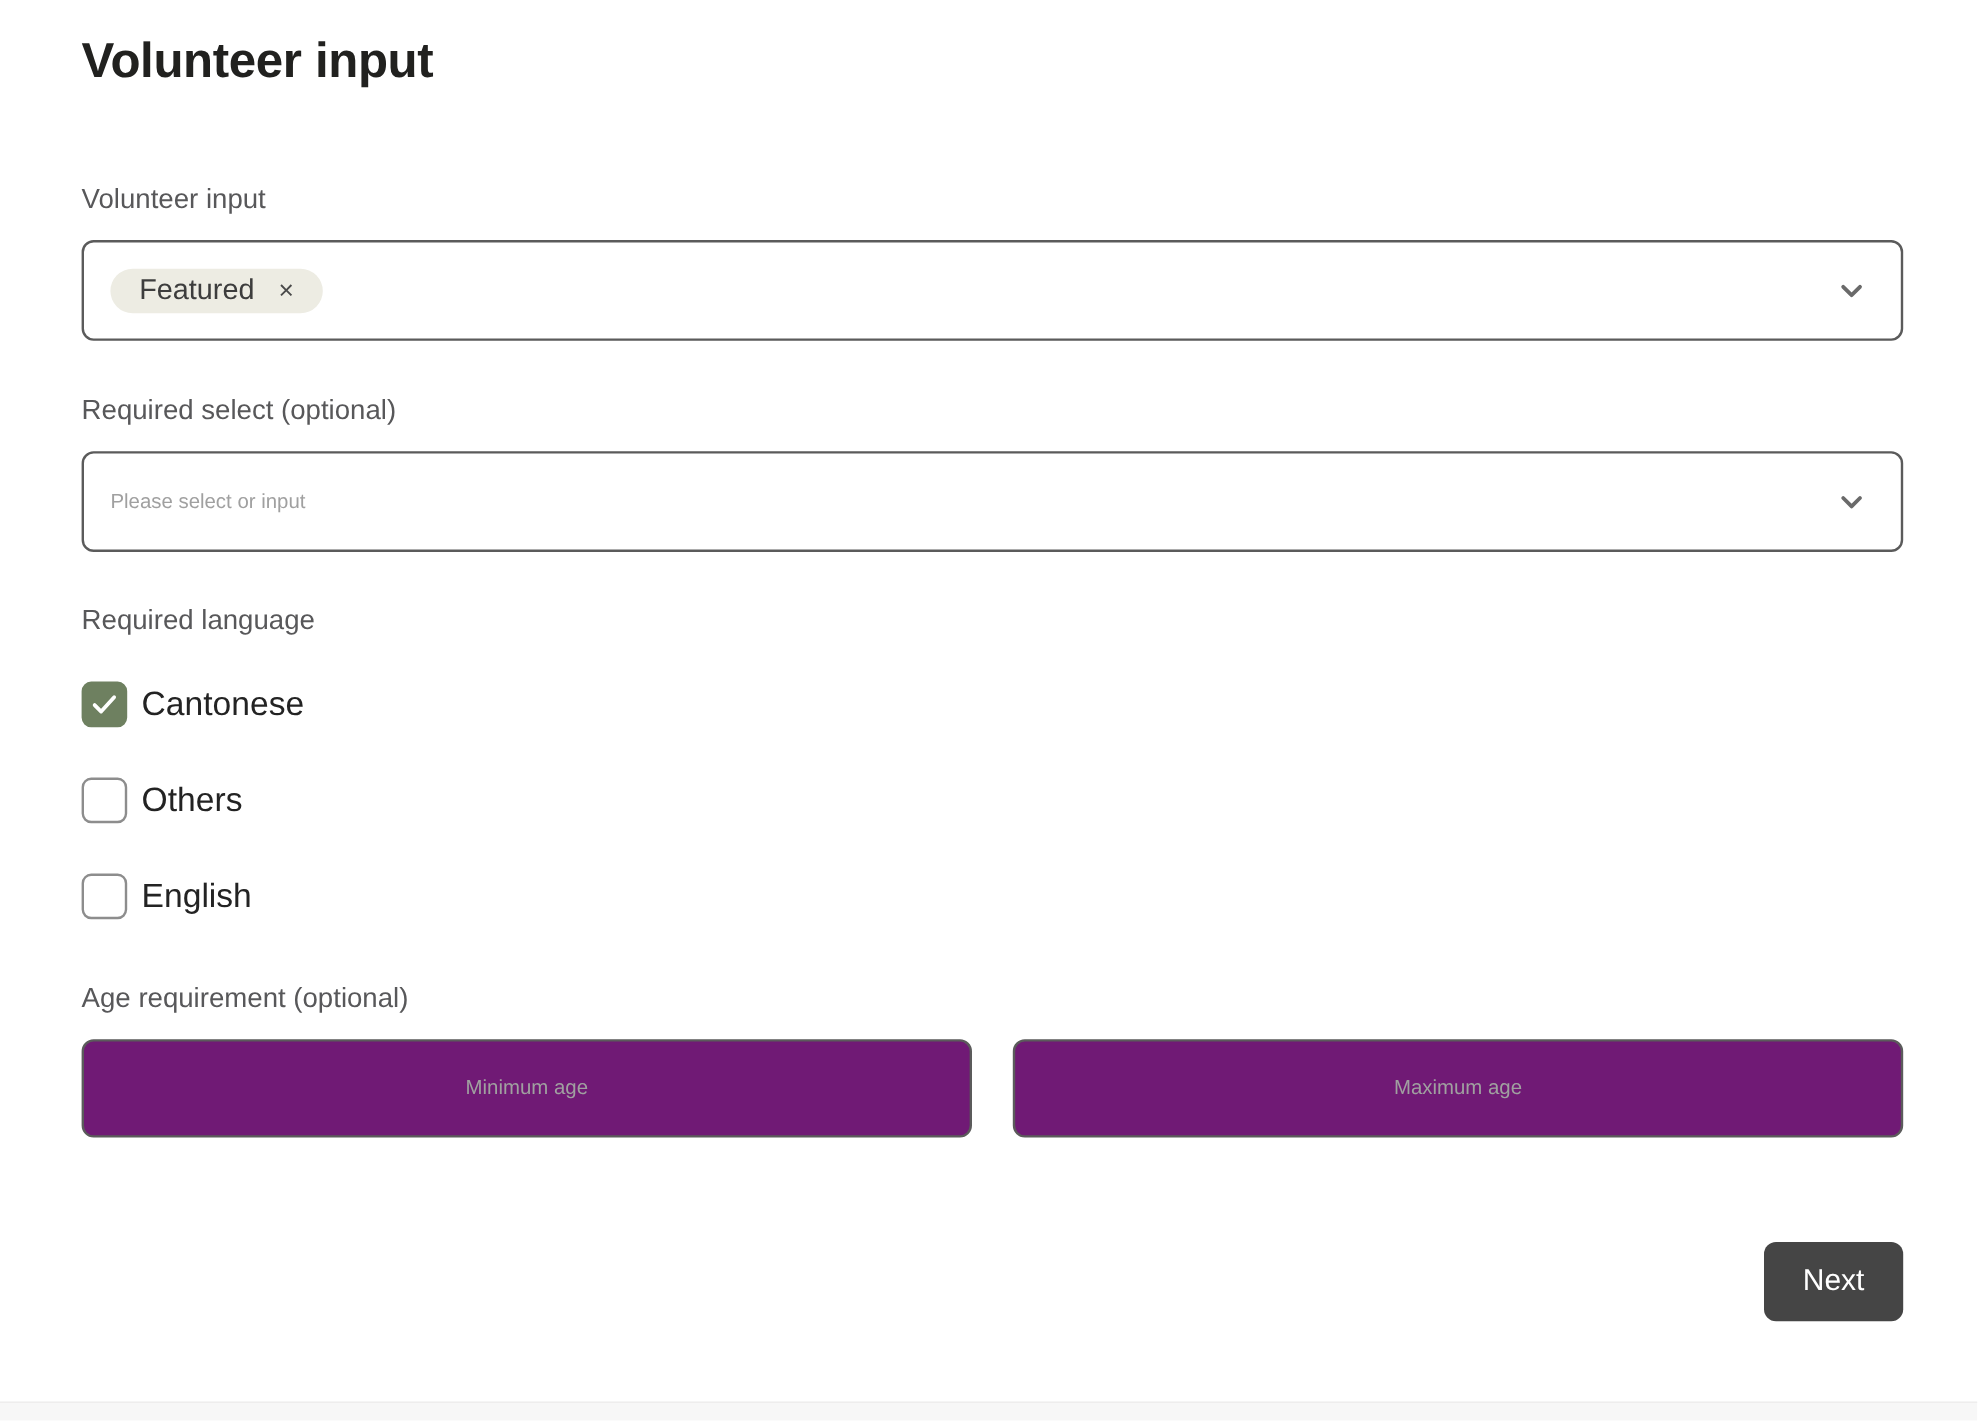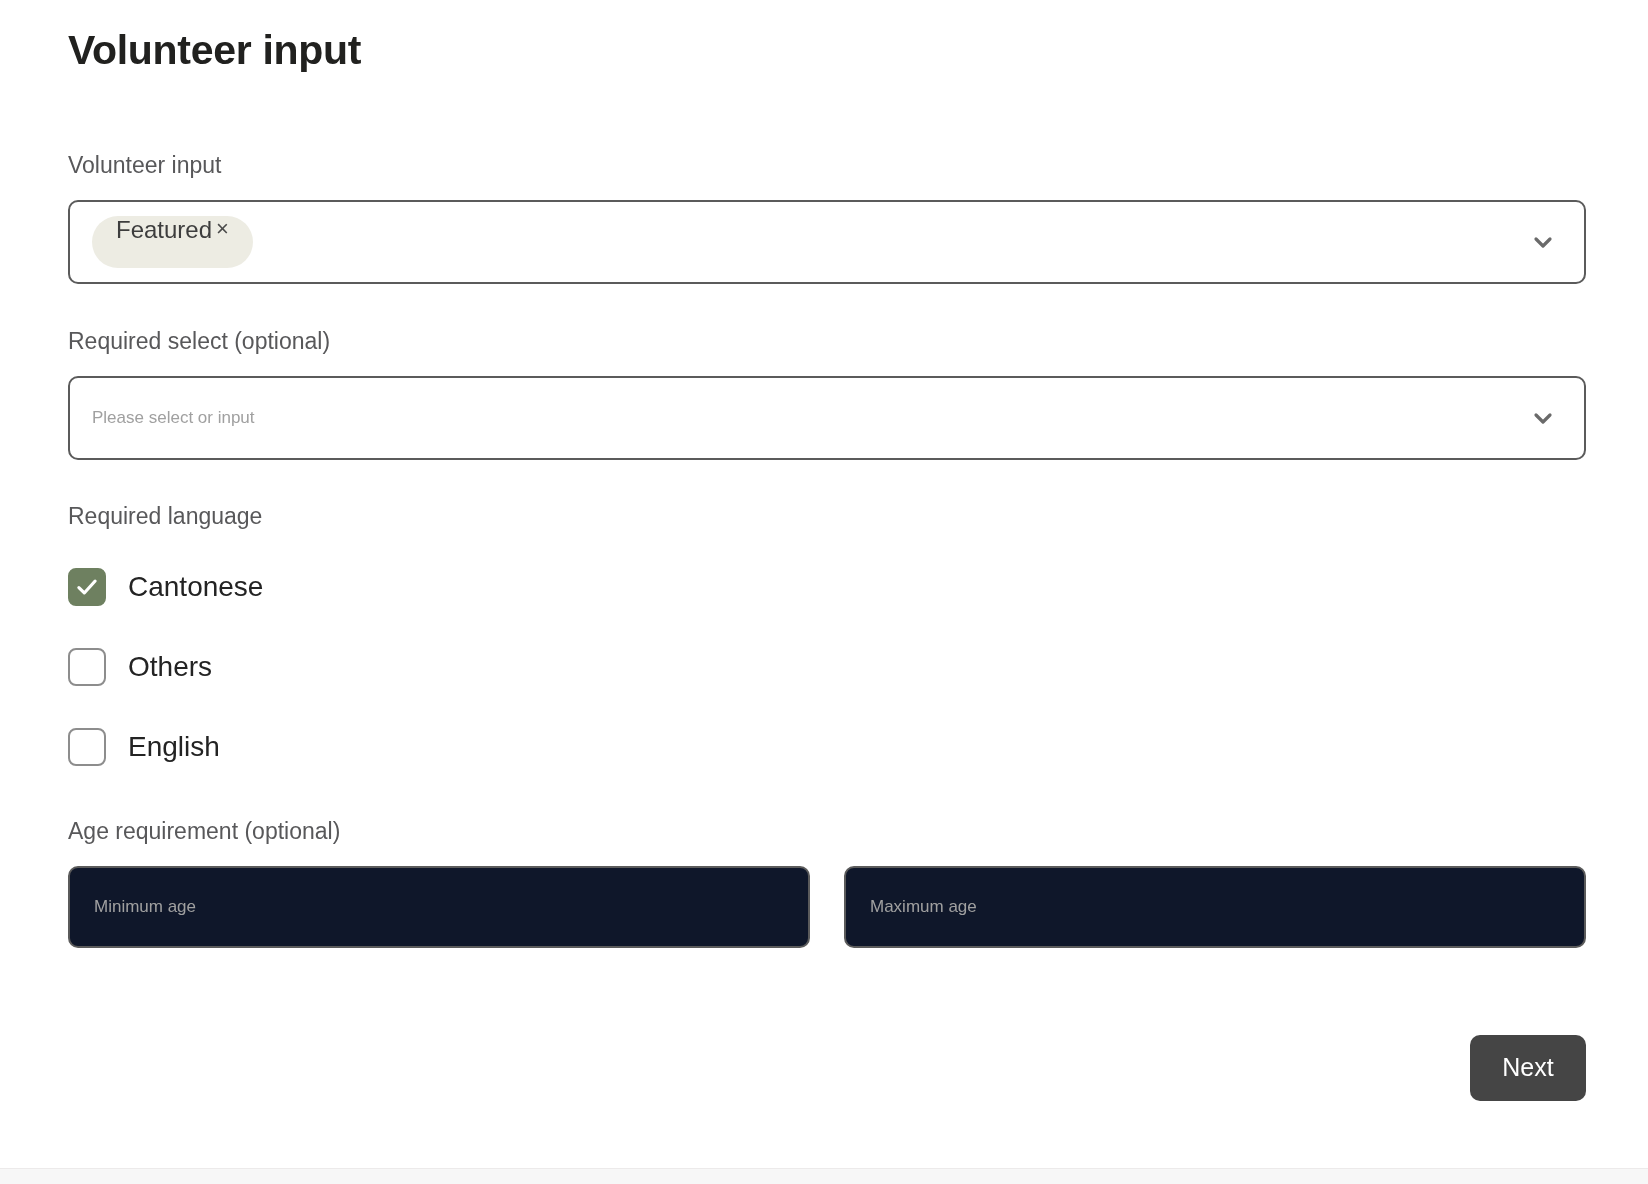--- a/index.html
+++ b/index.html
@@ -70,22 +70,23 @@
     height: 26px;
     display: flex;
     align-items: center;
     justify-content: center;
     pointer-events: none;
   }
   .chevron svg { display: block; }
 
   .chip {
     display: inline-flex;
-    align-items: flex-start;
-    height: 52px;
+    align-items: center;
+    gap: 16px;
+    height: 37px;
     padding: 0 20px 0 24px;
     background: #edece3;
     border-radius: 26px;
     font-size: 24px;
     color: #3d3d3d;
     white-space: nowrap;
   }
   .chip-remove {
     font-size: 22px;
     color: #4a4a4a;
@@ -97,21 +98,21 @@
   .placeholder {
     font-size: 17px;
     color: #a0a0a0;
     line-height: 1;
   }
 
   
   .checkbox-row {
     display: flex;
     align-items: center;
-    gap: 22px;
+    gap: 12px;
     height: 56px;
     cursor: pointer;
     width: fit-content;
   }
 
   .cbox {
     width: 38px;
     height: 38px;
     border-radius: 8px;
     border: 2px solid #8d8d8d;
@@ -137,24 +138,25 @@
   
   .age-row {
     display: flex;
     gap: 34px;
   }
   .age-input {
     width: 742px;
     height: 82px;
     border: 2px solid #5b5b5b;
     border-radius: 10px;
-    background: #0f172a;
+    background: #701a75;
     display: flex;
     align-items: center;
     padding: 0 24px;
+    justify-content: center;
   }
 
   
   .footer-row {
     width: 1518px;
     display: flex;
     justify-content: flex-end;
   }
   .next-btn {
     background: #454545;

